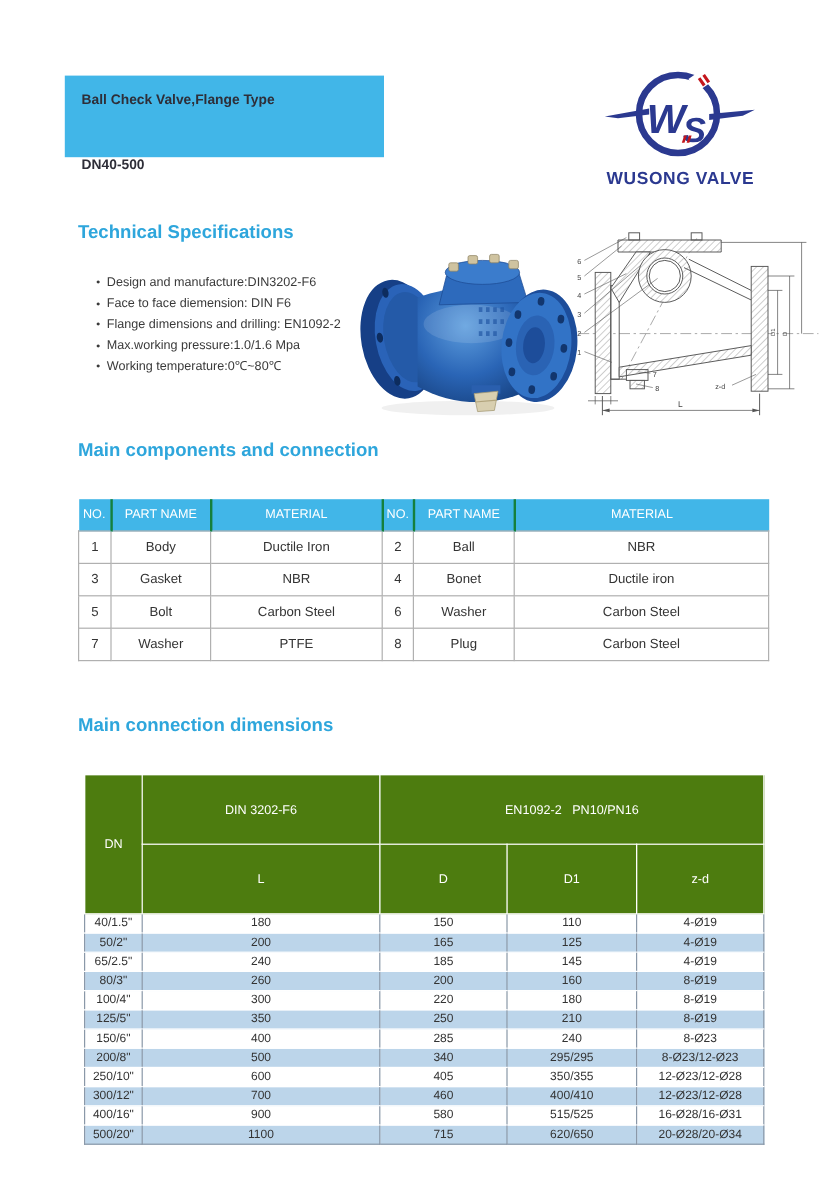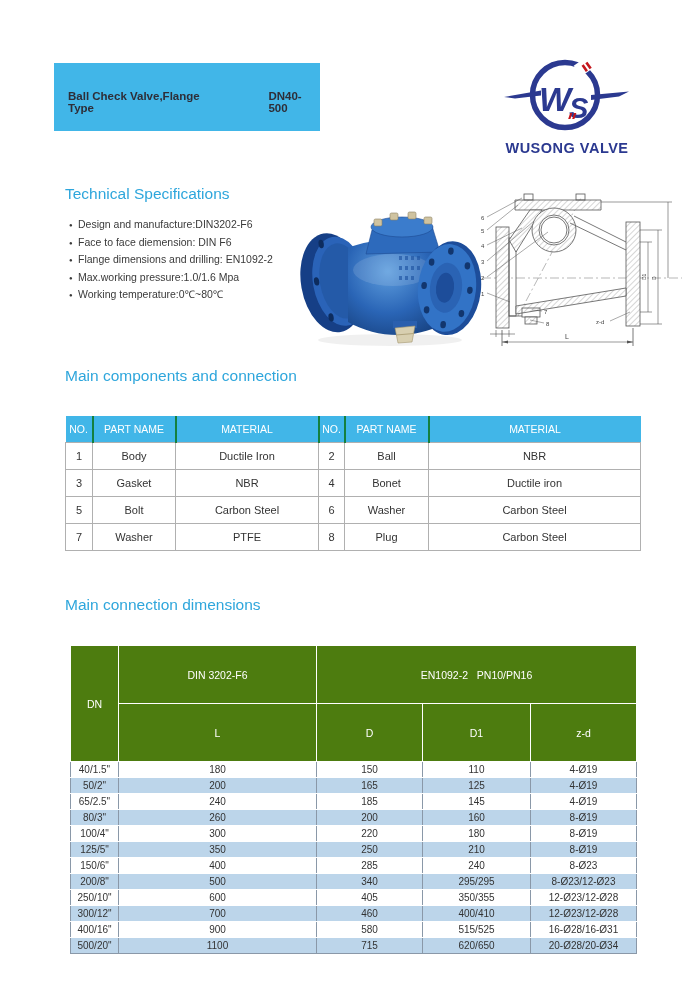--- a/index.html
+++ b/index.html
@@ -2,29 +2,29 @@
 <html><head>
 <meta charset="utf-8">
 <style>
   html,body{margin:0;padding:0;background:#fff;}
   body{width:700px;height:1001px;position:relative;font-family:"Liberation Sans",sans-serif;overflow:hidden;}
   .abs{position:absolute;}
 
   
   .title-box{left:54px;top:63px;width:266px;height:68px;background:#41b6e8;padding:11px 0 0 14px;box-sizing:border-box;}
   .title-box h1{margin:0;font-size:20px;line-height:23px;font-weight:bold;color:#ffffff;letter-spacing:2.5px;}
-  .subtitle-row{display:flex;gap:42px;margin-top:16px;font-size:11.5px;font-weight:bold;color:#2e2e38;}
+  .subtitle-row{display:flex;gap:42px;margin-top:4px;font-size:11.5px;font-weight:bold;color:#2e2e38;flex-direction:column;}
 
   .logo-wrap{left:503px;top:55px;width:128px;height:105px;}
 
   
-  .sec-head{font-size:15.5px;color:#2ea6dc;font-weight:400;}
+  .sec-head{font-size:15.5px;color:#2ea6dc;font-weight:700;}
 
   
-  .spec-list{left:64px;top:211px;width:240px;margin:5px;padding:0;list-style:none;}
+  .spec-list{left:64px;top:211px;width:240px;margin:16px;padding:0;list-style:none;}
   .spec-list li{position:relative;padding-left:9px;font-size:10.5px;line-height:17.6px;color:#3a3a3a;white-space:nowrap;}
   .spec-list li::before{content:"●";position:absolute;left:0;top:1px;font-size:6px;color:#3a3a3a;}
 
   
   table{border-collapse:collapse;table-layout:fixed;}
   .comp-table{left:65px;top:416px;width:575px;font-size:11px;color:#333;}
   .comp-table th{background:#41b6e8;color:#fff;font-weight:normal;font-size:10.5px;height:26px;border-left:2px solid #15803d;padding:0;}
   .comp-table th:first-child{border-left:none;}
   .comp-table td{border:1px solid #b0b0b0;height:26px;text-align:center;padding:0;background:#fff;}
 

